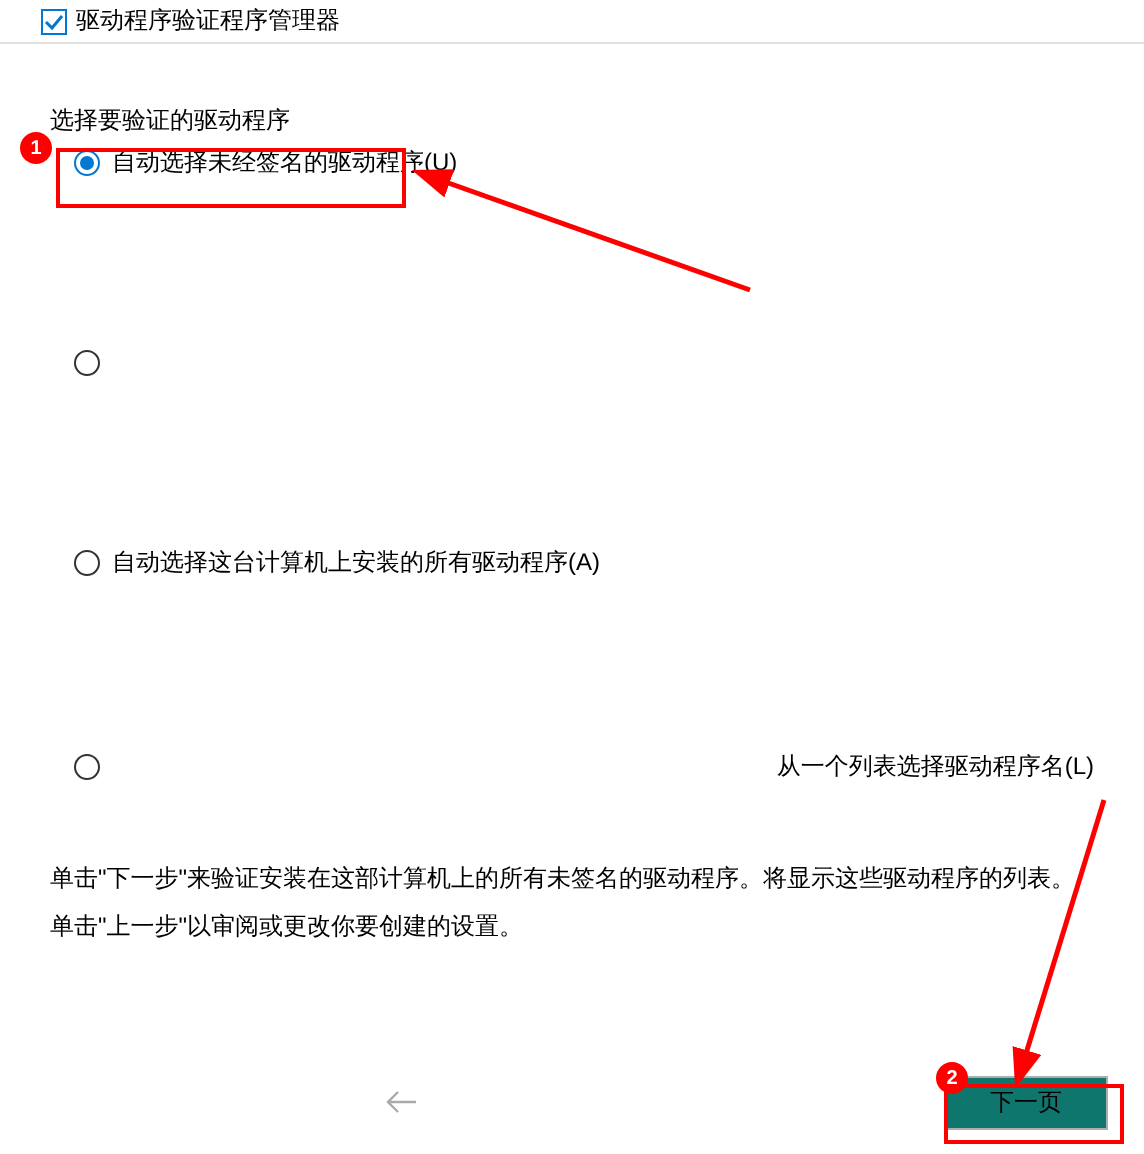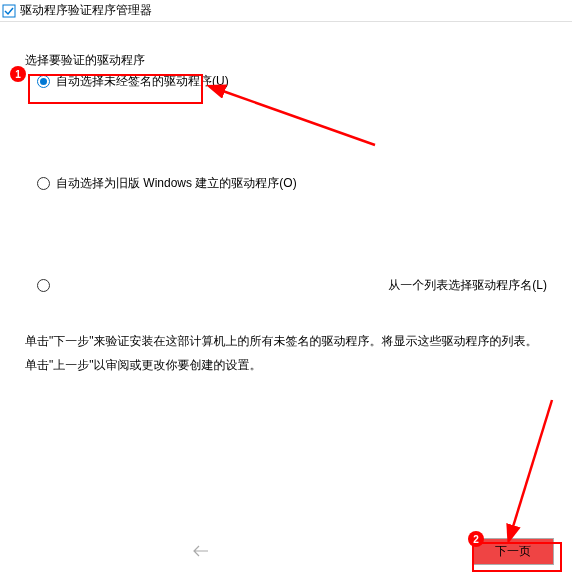--- a/index.html
+++ b/index.html
@@ -13,21 +13,21 @@
       background: #ffffff;
       width: 572px;
       height: 577px;
       position: relative;
       overflow: hidden;
     }
     .titlebar {
       height: 22px;
       display: flex;
       align-items: center;
-      padding-left: 2px;
+      padding-left: 20px;
       border-bottom: 1px solid #e0e0e0;
     }
     .titlebar-icon {
       width: 14px;
       height: 14px;
       margin-right: 4px;
       display: inline-flex;
       align-items: center;
       justify-content: center;
     }
@@ -105,21 +105,21 @@
       width: 22px;
       height: 22px;
       display: inline-flex;
       align-items: center;
       justify-content: center;
       color: #888;
       font-size: 14px;
       margin-right: 260px;
     }
     .next-button {
-      background: #ef4444;
+      background: #0f766e;
       border: 1px solid #adadad;
       padding: 4px 22px;
       font-size: 12px;
       cursor: pointer;
       font-family: inherit;
     }
     
     .annotation-box-1 {
       position: absolute;
       border: 2px solid #ff0000;
@@ -175,21 +175,24 @@
 <div class="content">
   <div class="group-label">选择要验证的驱动程序</div>
 
   <div class="radio-group">
     <div class="radio-option">
       <span class="radio-circle selected"></span>
       <span class="radio-label">自动选择未经签名的驱动程序(U)</span>
     </div>
     <div class="radio-option">
       <span class="radio-circle"></span>
-      <span class="radio-label">自动选择为旧版 Windows 建立的驱动程序(O)</span>
+    </div>
+    <div class="radio-option">
+      <span class="radio-circle"></span>
+      <span class="radio-label">自动选择这台计算机上安装的所有驱动程序(A)</span>
     </div>
     <div class="radio-option">
       <span class="radio-circle"></span>
       <span class="radio-label">从一个列表选择驱动程序名(L)</span>
     </div>
   </div>
 
   <div class="hint-text">
     <div>单击"下一步"来验证安装在这部计算机上的所有未签名的驱动程序。将显示这些驱动程序的列表。</div>
     <div>单击"上一步"以审阅或更改你要创建的设置。</div>

